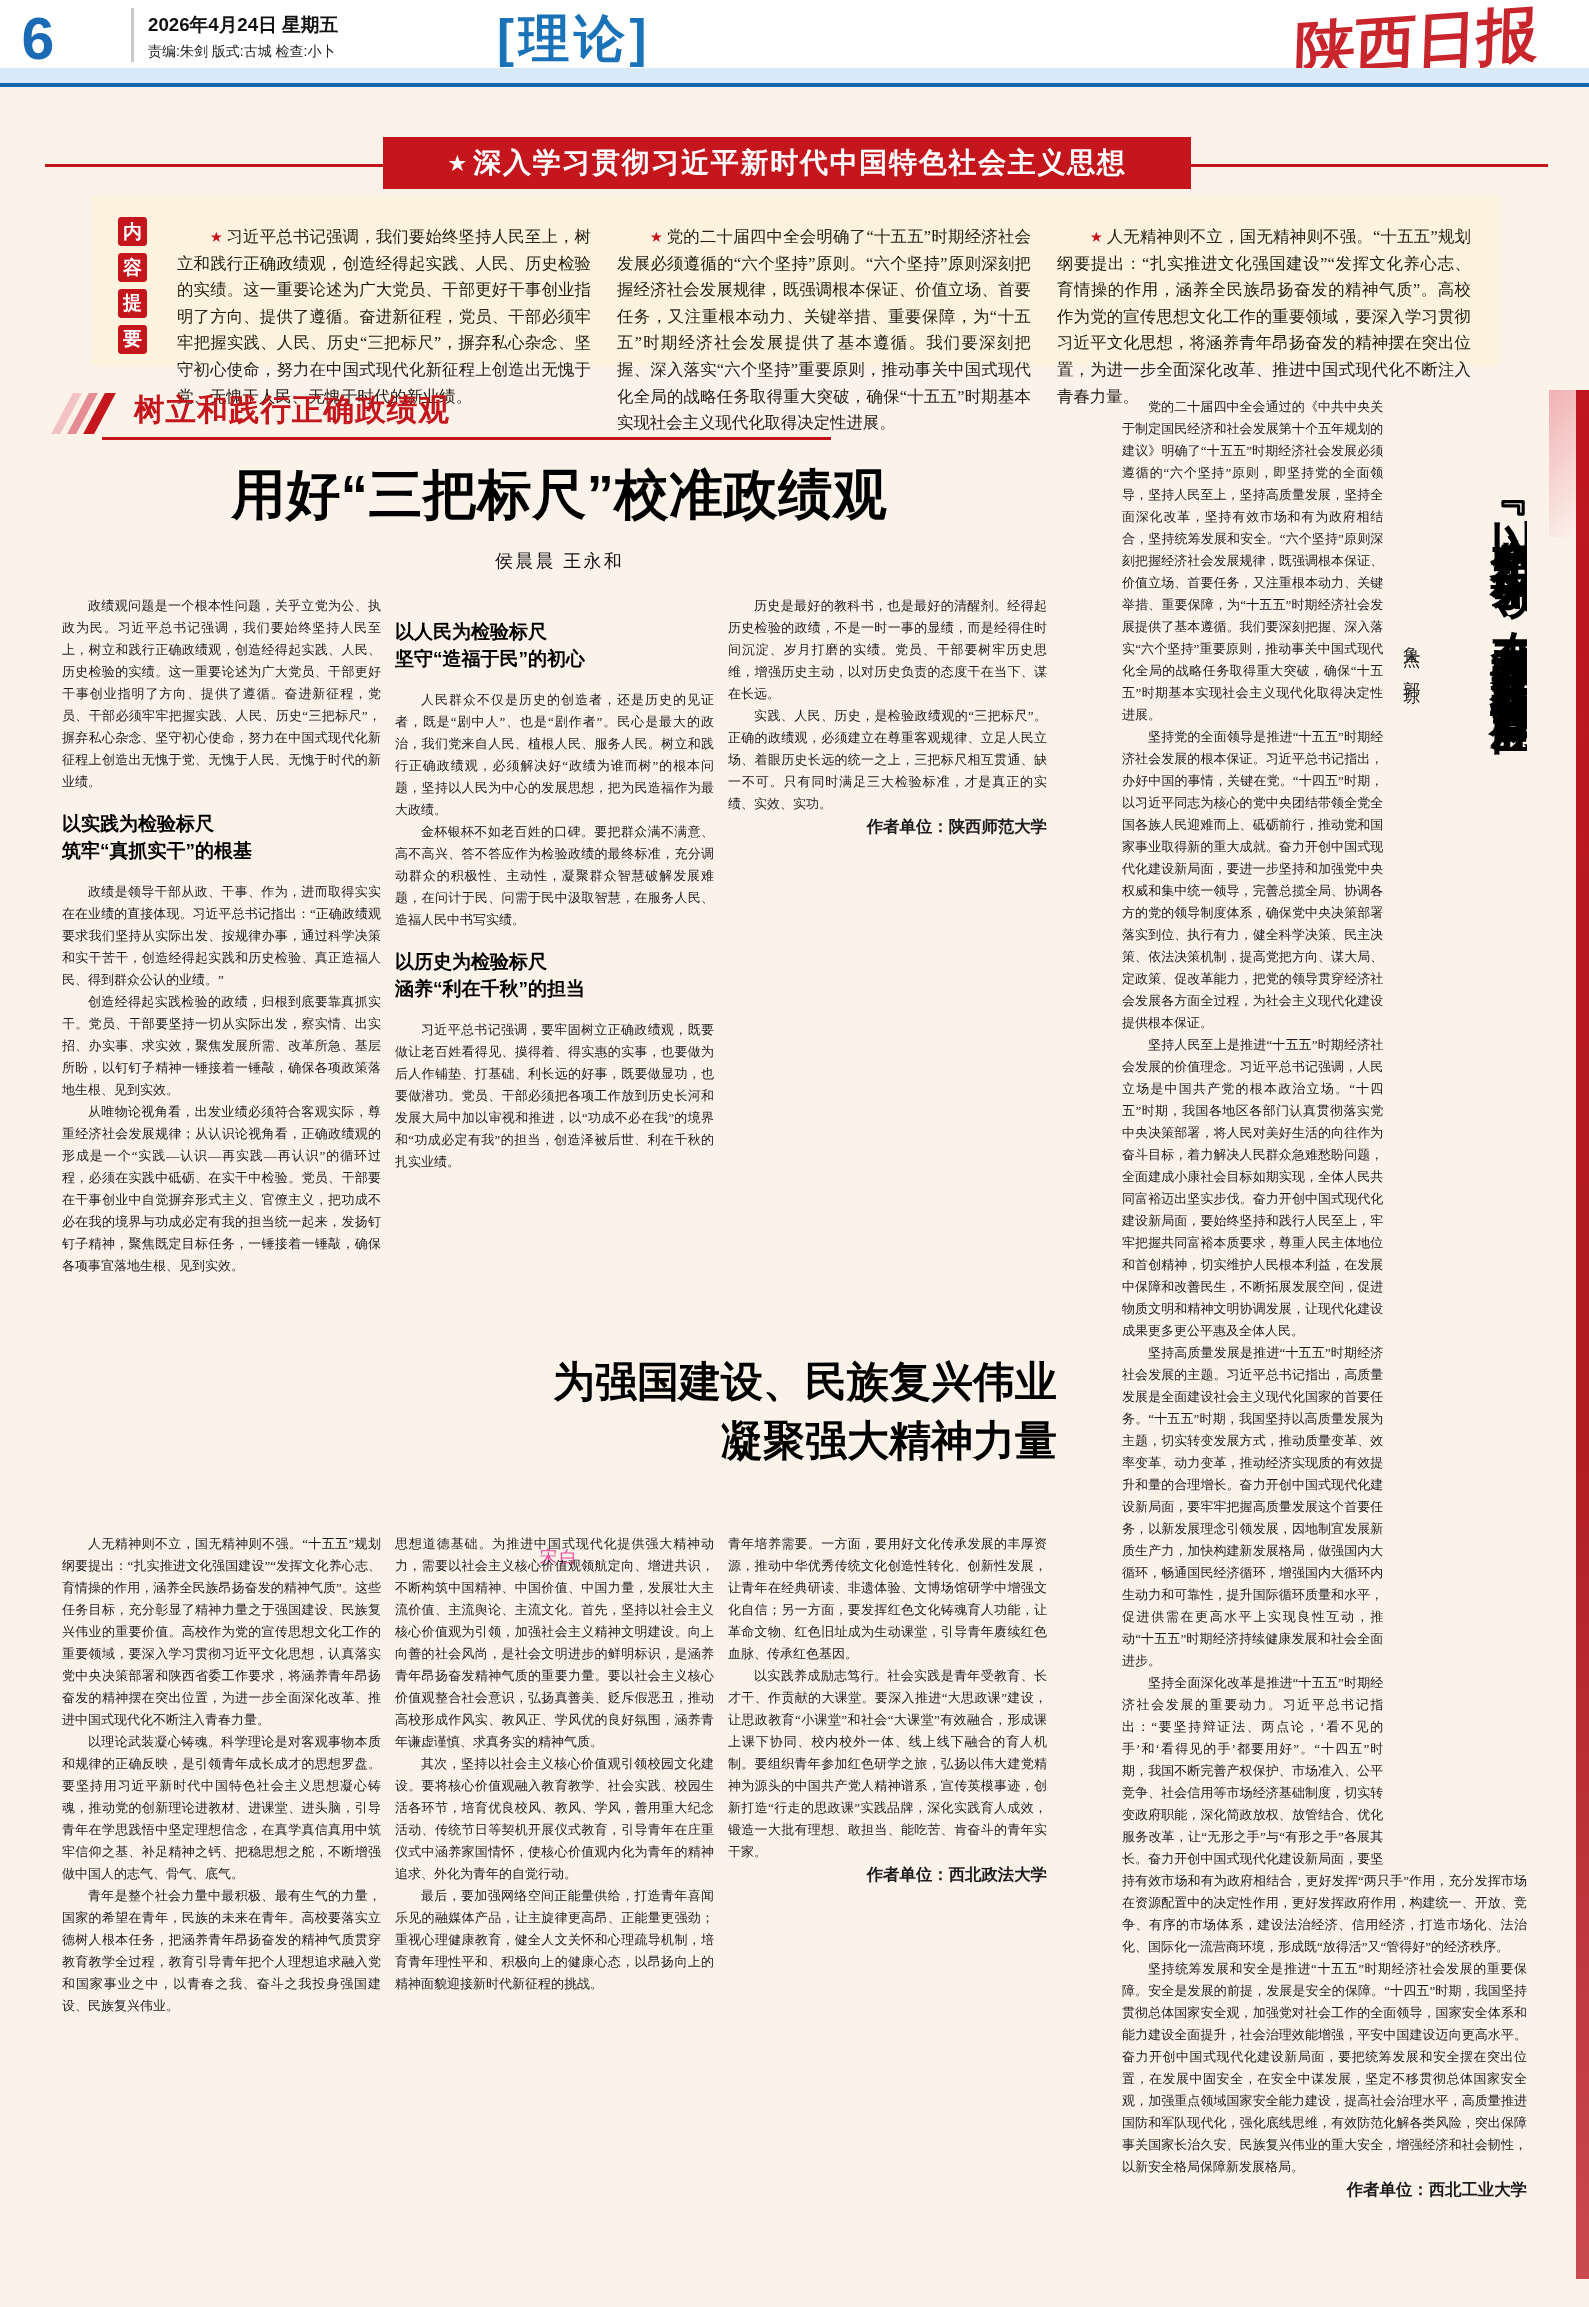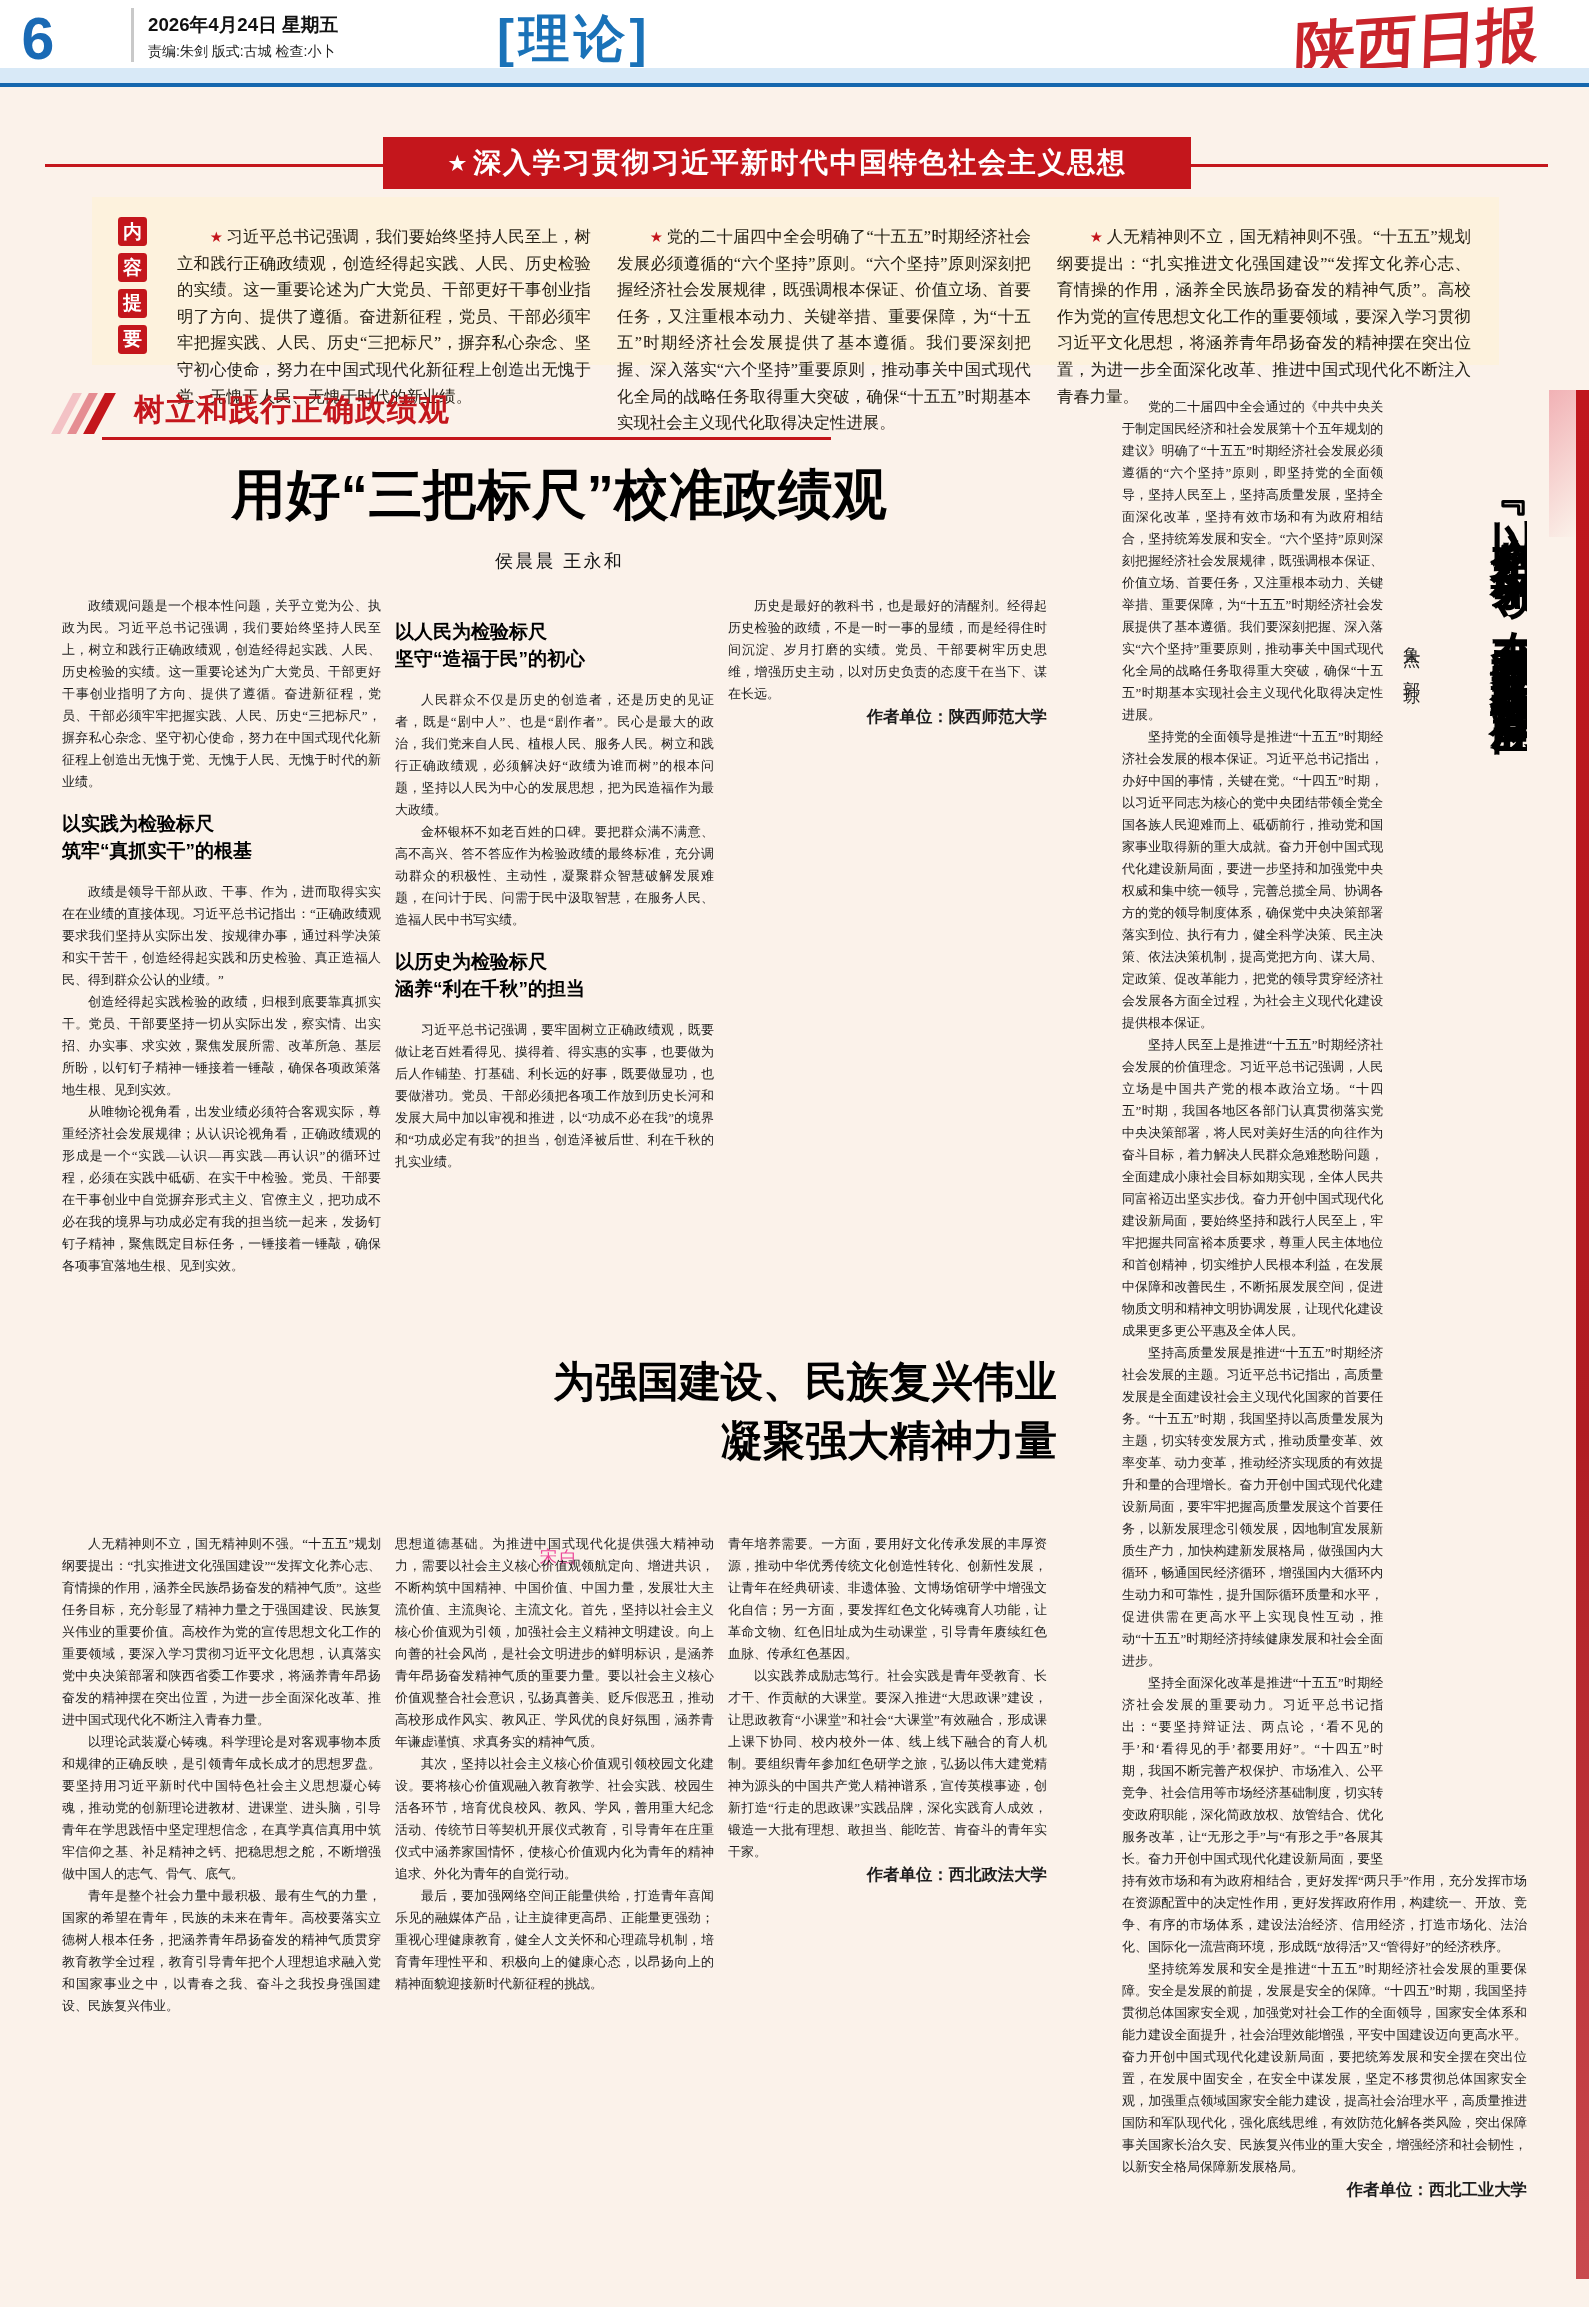--- a/index.html
+++ b/index.html
@@ -153,20 +153,21 @@
       <div class="subhead" style="margin-top:22.6px">以人民为检验标尺
 坚守“造福于民”的初心</div>
       <p>人民群众不仅是历史的创造者，还是历史的见证者，既是“剧中人”、也是“剧作者”。民心是最大的政治，我们党来自人民、植根人民、服务人民。树立和践行正确政绩观，必须解决好“政绩为谁而树”的根本问题，坚持以人民为中心的发展思想，把为民造福作为最大政绩。</p>
       <p>金杯银杯不如老百姓的口碑。要把群众满不满意、高不高兴、答不答应作为检验政绩的最终标准，充分调动群众的积极性、主动性，凝聚群众智慧破解发展难题，在问计于民、问需于民中汲取智慧，在服务人民、造福人民中书写实绩。</p>
       <div class="subhead">以历史为检验标尺
 涵养“利在千秋”的担当</div>
       <p>习近平总书记强调，要牢固树立正确政绩观，既要做让老百姓看得见、摸得着、得实惠的实事，也要做为后人作铺垫、打基础、利长远的好事，既要做显功，也要做潜功。党员、干部必须把各项工作放到历史长河和发展大局中加以审视和推进，以“功成不必在我”的境界和“功成必定有我”的担当，创造泽被后世、利在千秋的扎实业绩。</p>
     </div>
     <div class="col">
       <p>历史是最好的教科书，也是最好的清醒剂。经得起历史检验的政绩，不是一时一事的显绩，而是经得住时间沉淀、岁月打磨的实绩。党员、干部要树牢历史思维，增强历史主动，以对历史负责的态度干在当下、谋在长远。</p>
+      <p>实践、人民、历史，是检验政绩观的“三把标尺”。正确的政绩观，必须建立在尊重客观规律、立足人民立场、着眼历史长远的统一之上，三把标尺相互贯通、缺一不可。只有同时满足三大检验标准，才是真正的实绩、实效、实功。</p>
       <p class="author-line">作者单位：陕西师范大学</p>
     </div>
   </div>
 
   <div class="a2-title">为强国建设、民族复兴伟业
 凝聚强大精神力量</div>
   <div class="a2-byline">宋白</div>
   <div class="cols a2-cols">
     <div class="col">
       <p>人无精神则不立，国无精神则不强。“十五五”规划纲要提出：“扎实推进文化强国建设”“发挥文化养心志、育情操的作用，涵养全民族昂扬奋发的精神气质”。这些任务目标，充分彰显了精神力量之于强国建设、民族复兴伟业的重要价值。高校作为党的宣传思想文化工作的重要领域，要深入学习贯彻习近平文化思想，认真落实党中央决策部署和陕西省委工作要求，将涵养青年昂扬奋发的精神摆在突出位置，为进一步全面深化改革、推进中国式现代化不断注入青春力量。</p>

